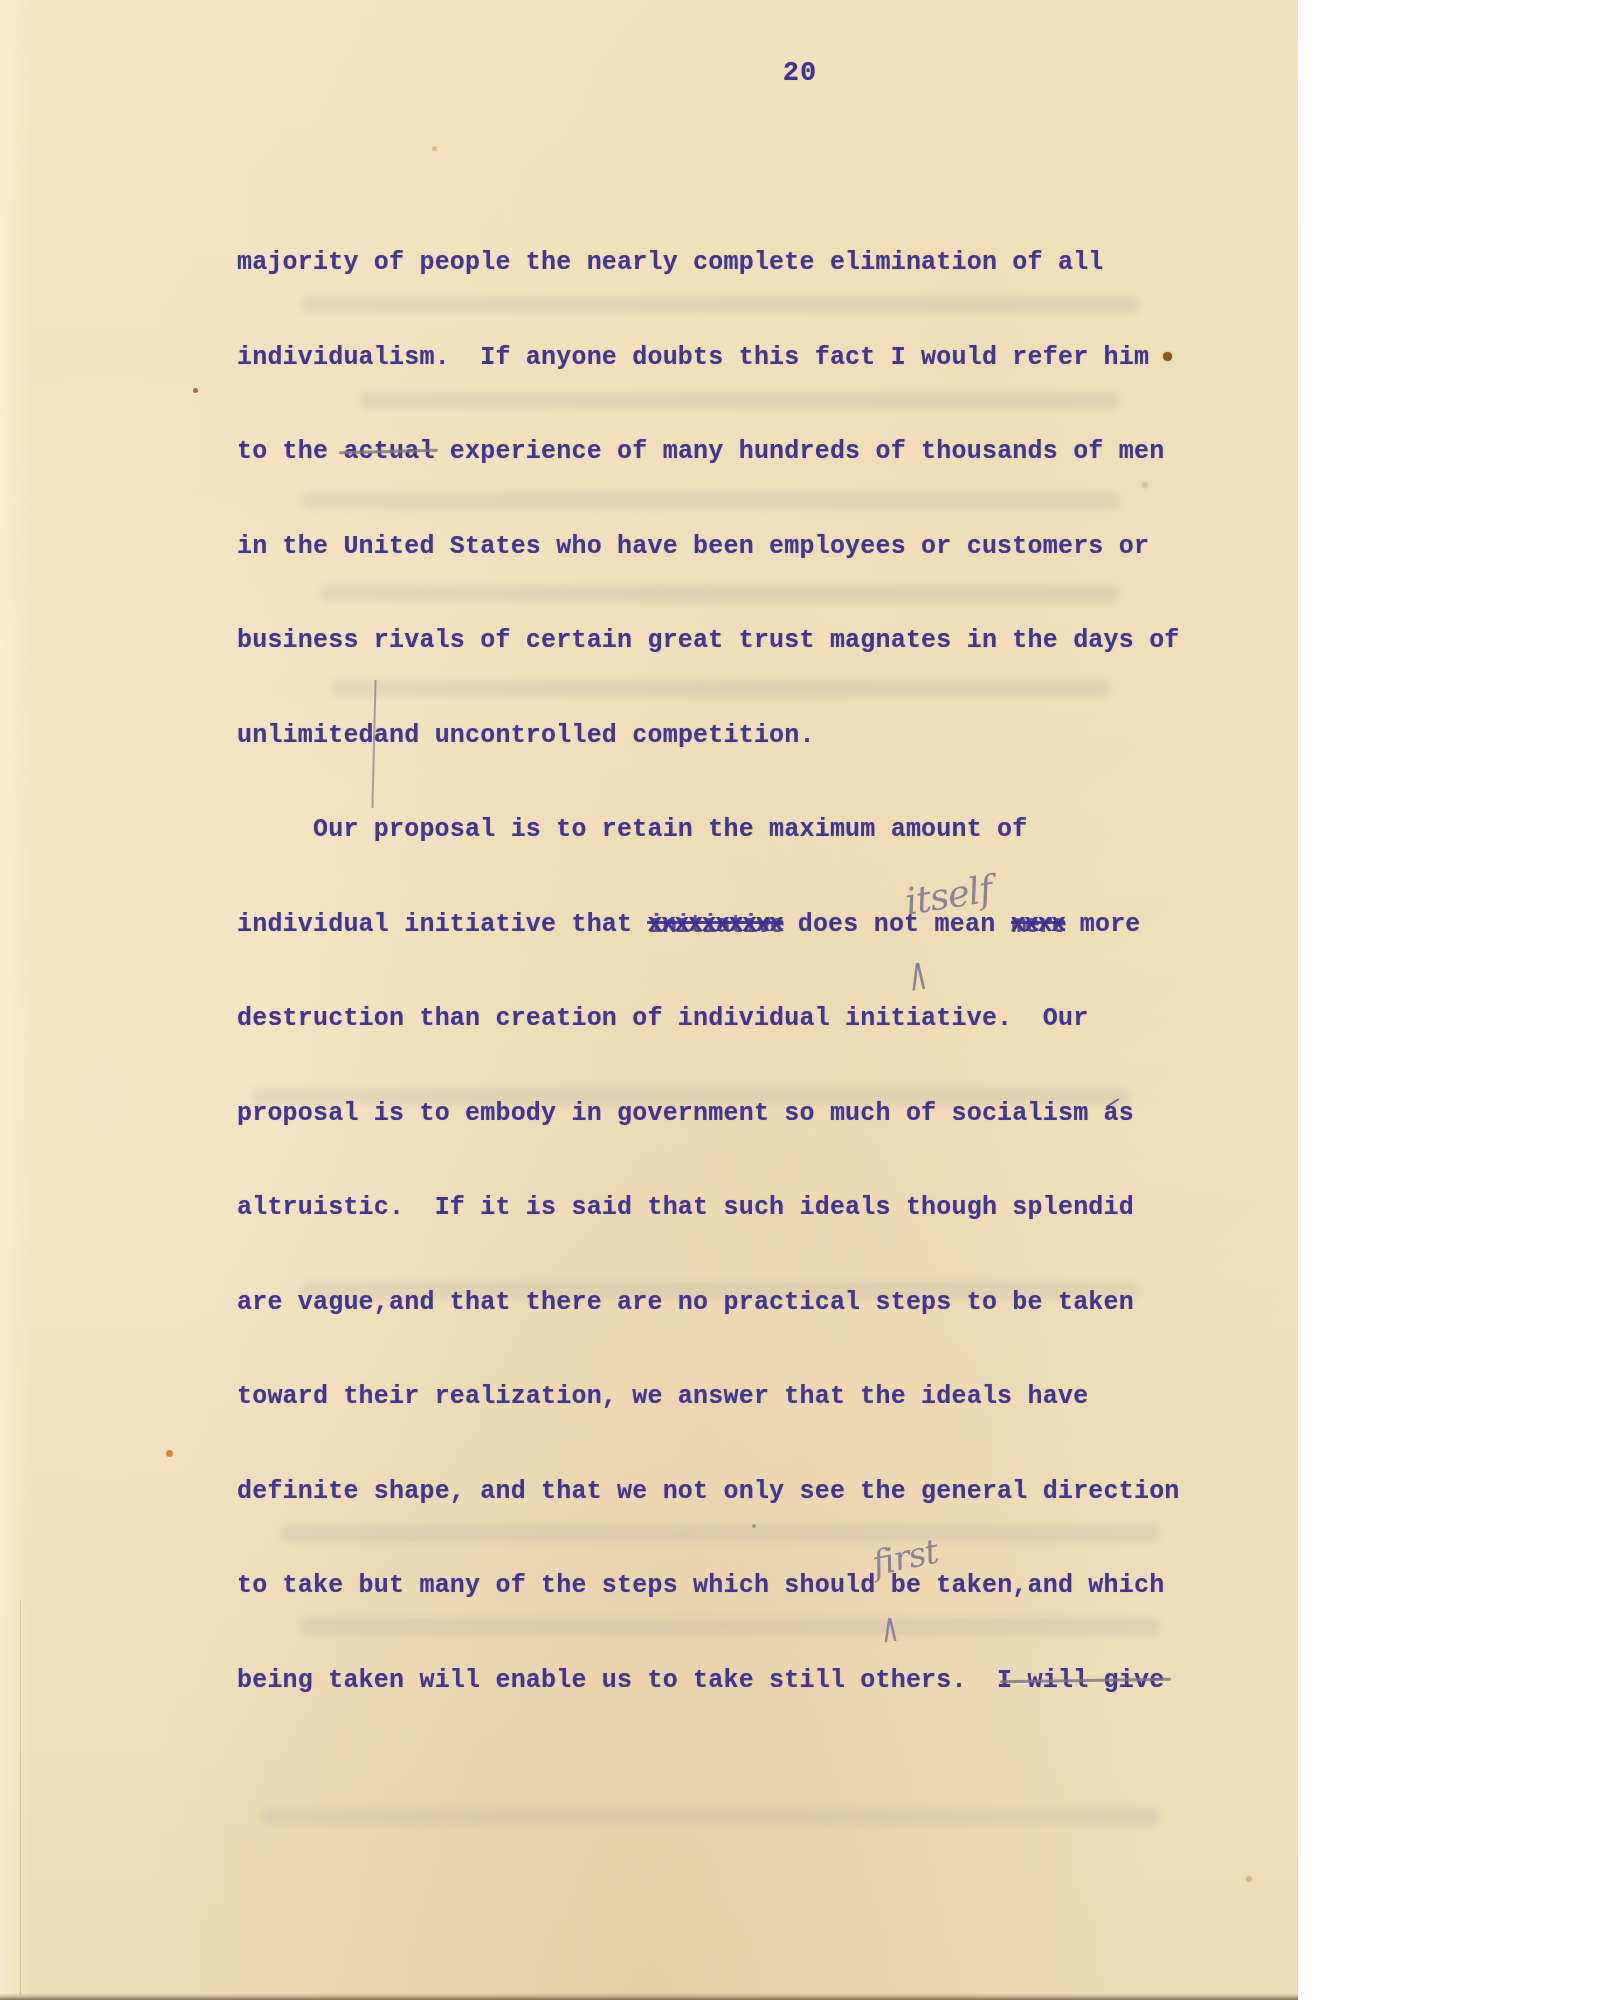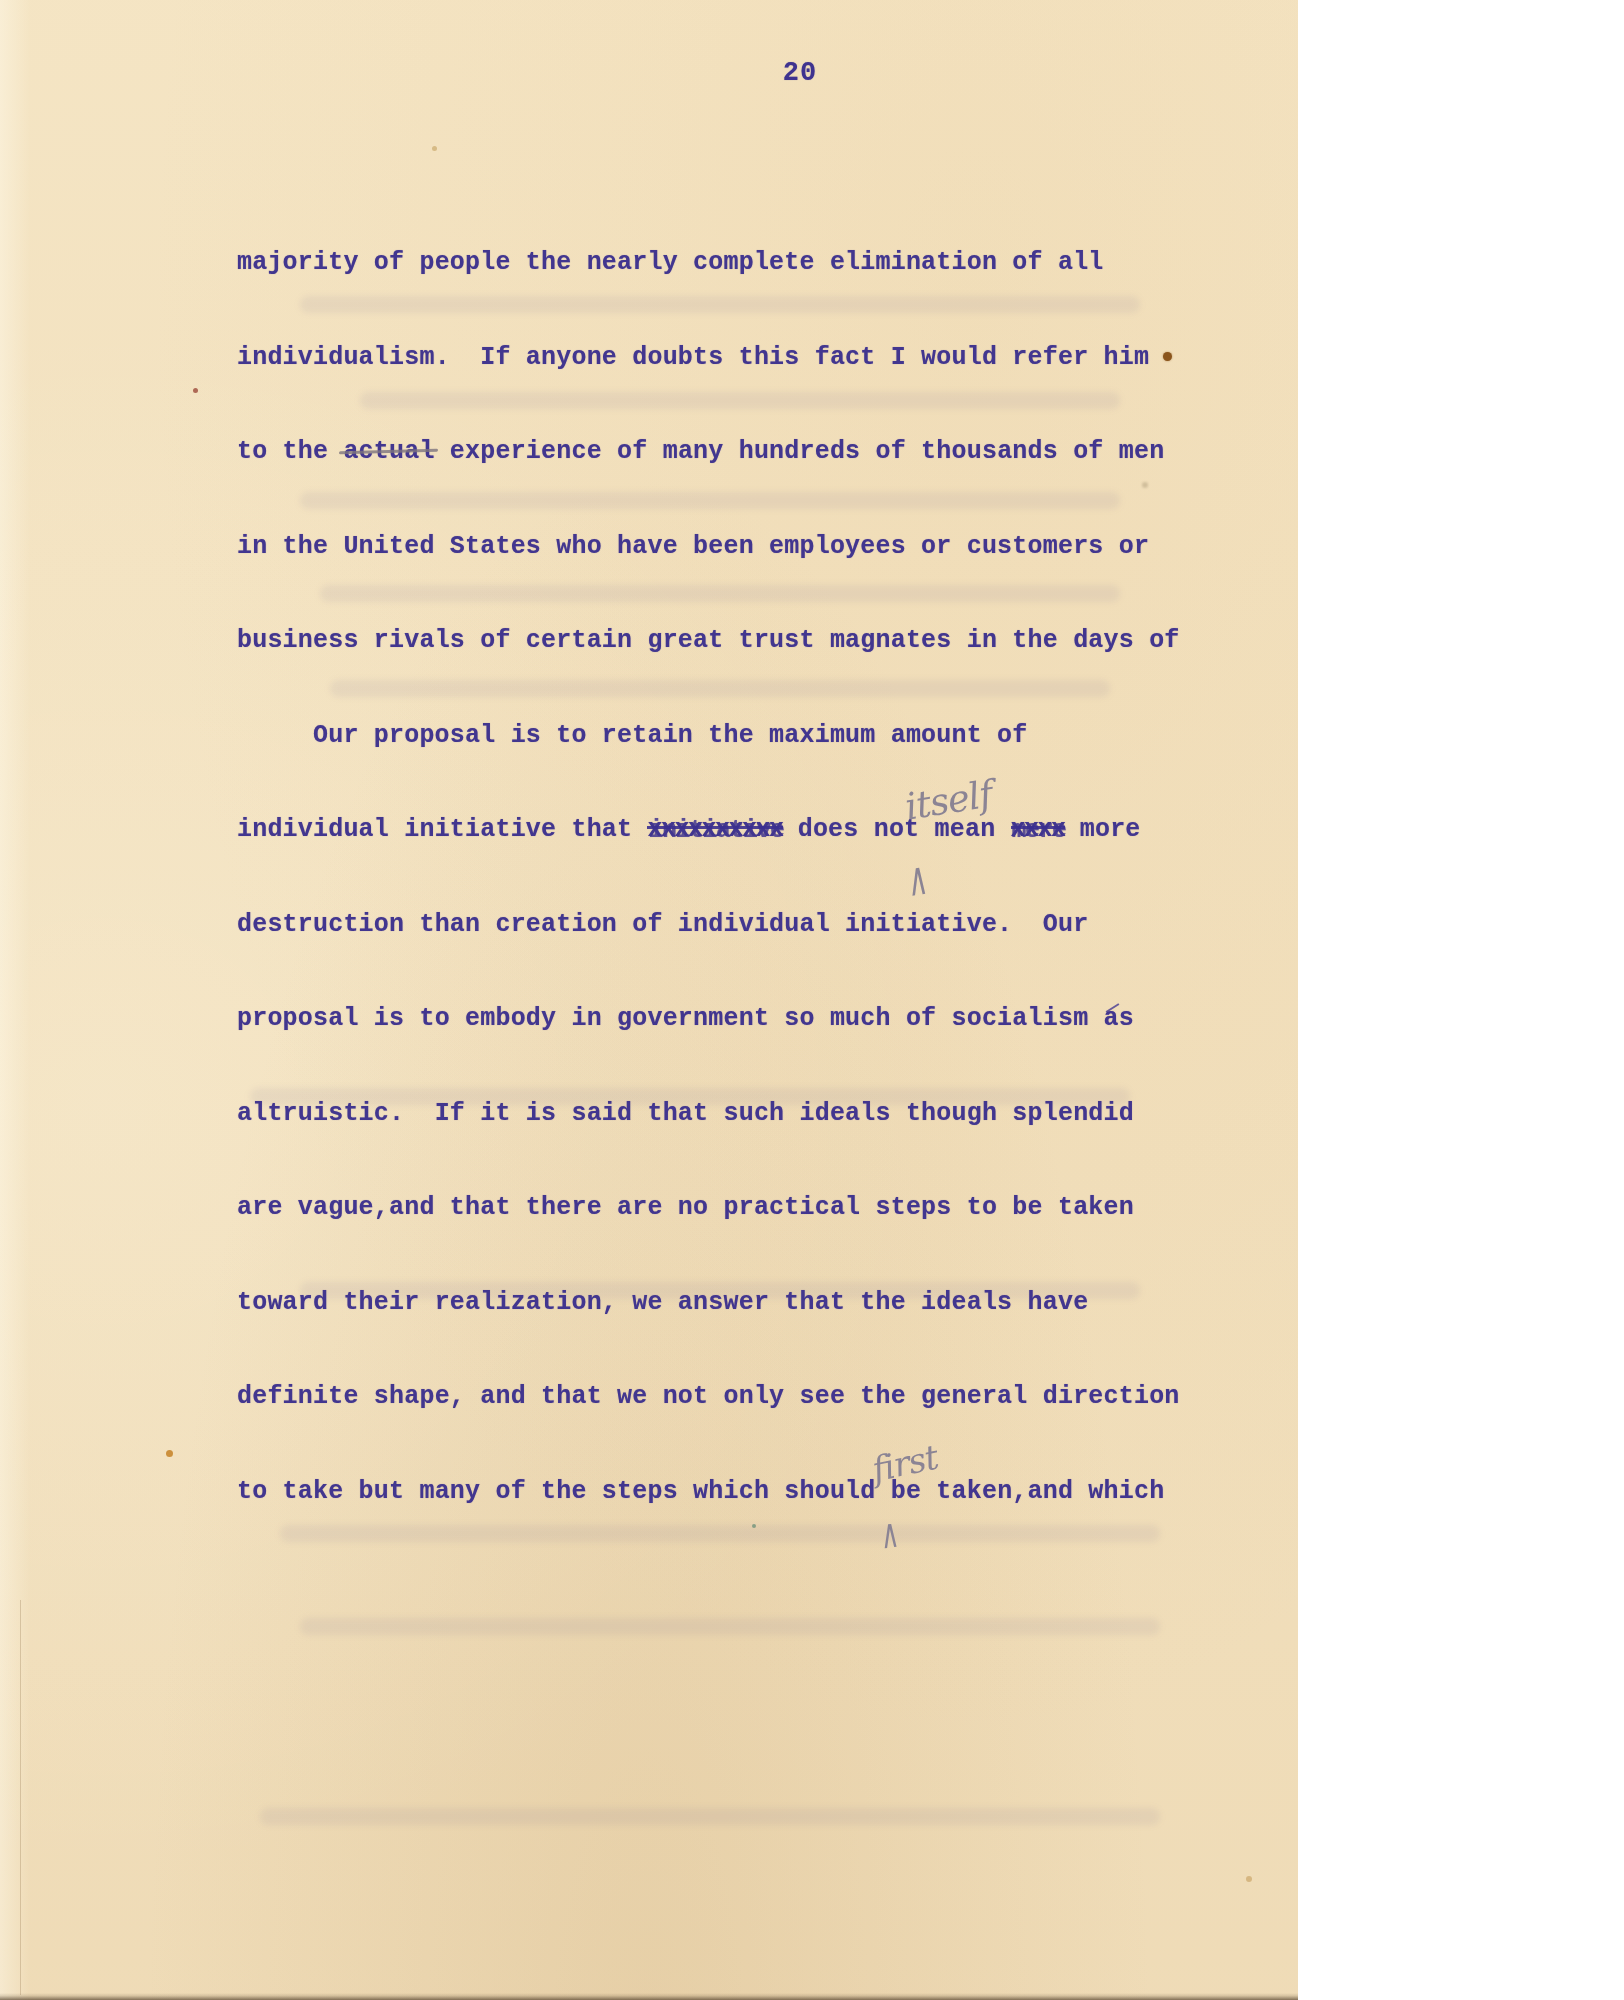--- a/index.html
+++ b/index.html
@@ -136,20 +136,21 @@
     <div class="line"><span>majority of people the nearly complete elimination of all</span></div>
 
     <div class="line"><span>individualism.  If anyone doubts this fact I would refer him</span><span class="fox-inline"></span></div>
 
     <div class="line"><span>to the </span><span class="pencil-strike">actual</span><span> experience of many hundreds of thousands of men</span></div>
 
     <div class="line"><span>in the United States who have been employees or customers or</span></div>
 
     <div class="line"><span>business rivals of certain great trust magnates in the days of</span></div>
 
+    <div class="line"><span>unlimited</span><span class="vstroke"></span><span>and uncontrolled competition.</span></div>
 
     <div class="line indent"><span>Our proposal is to retain the maximum amount of</span></div>
 
     <div class="line"><span>individual initiative that </span><span class="overtyped"><span>xxxxxxxxxx</span><span class="layer2">initiative</span></span><span> does not</span><span class="caret-anchor"><span class="hand word-itself">itself</span><span class="hand caret-itself">∧</span></span><span> mean </span><span class="overtyped"><span>xxxx</span><span class="layer2">mere</span></span><span> more</span></div>
 
     <div class="line"><span>destruction than creation of individual initiative.  Our</span></div>
 
     <div class="line"><span>proposal is to embody in government so much of socialism </span><span class="ink-slash">as</span></div>
 
 
@@ -157,20 +158,21 @@
     <div class="line"><span>altruistic.  If it is said that such ideals though splendid</span></div>
 
     <div class="line"><span>are vague,and that there are no practical steps to be taken</span></div>
 
     <div class="line"><span>toward their realization, we answer that the ideals have</span></div>
 
     <div class="line"><span>definite shape, and that we not only see the general direction</span></div>
 
     <div class="line"><span>to take but many of the steps which should</span><span class="caret-anchor"><span class="hand word-first">first</span><span class="hand caret-first">∧</span></span><span> be taken,and which</span></div>
 
+    <div class="line"><span>being taken will enable us to take still others.  I </span><span class="pencil-strike strike-long">will give</span></div>
 
   </div>
 
   <div class="spot s1"></div>
   <div class="spot s2"></div>
   <div class="spot s3"></div>
   <div class="spot s4"></div>
   <div class="spot s5"></div>
   <div class="spot s6"></div>
   <div class="spot s7"></div>

